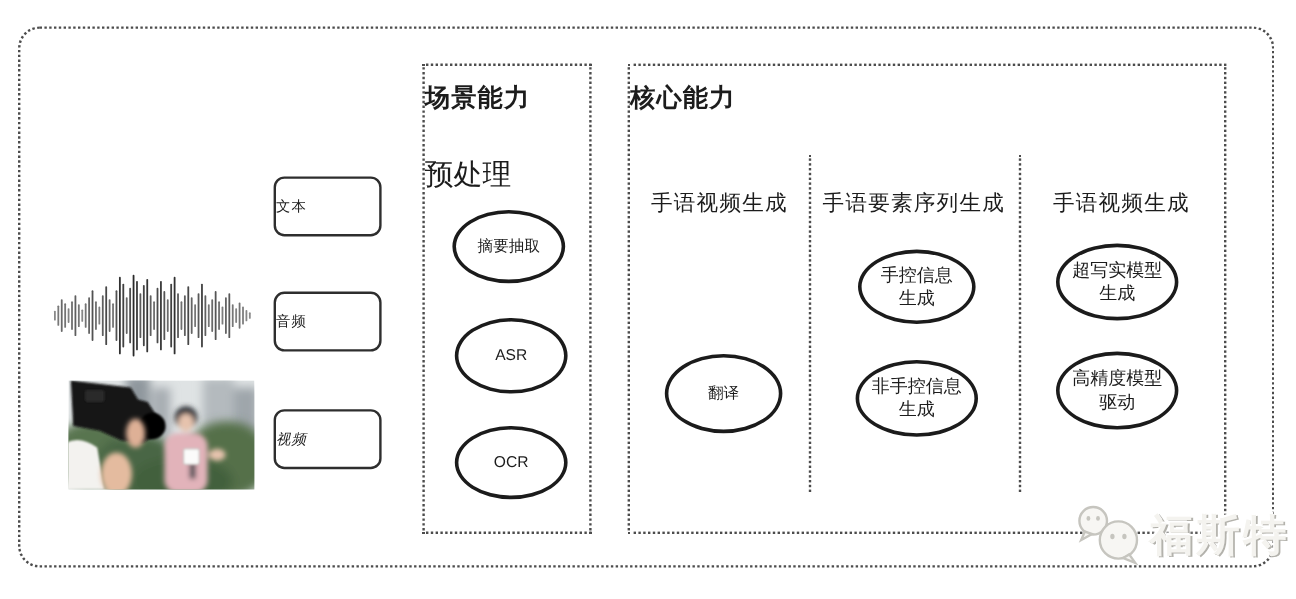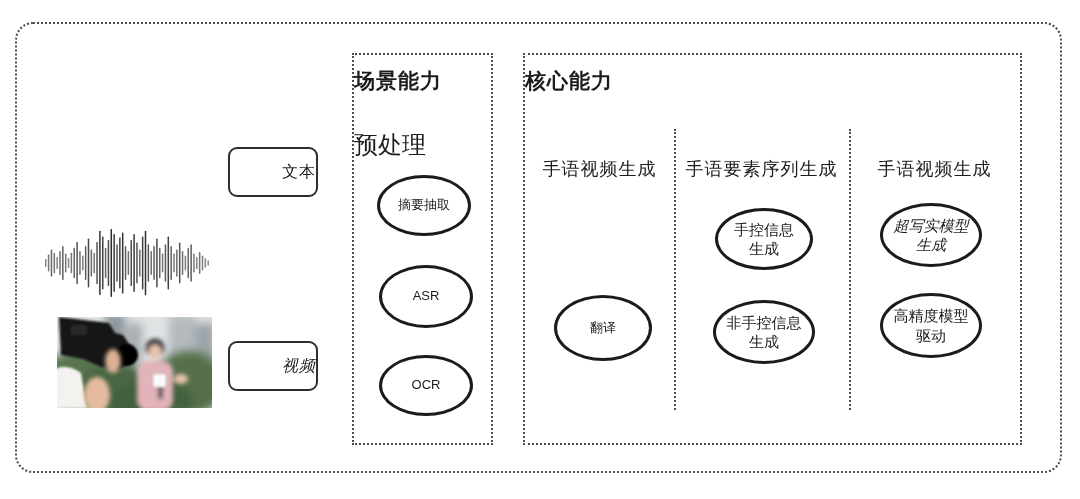--- a/index.html
+++ b/index.html
@@ -38,21 +38,21 @@
   .input-heading{
     position:absolute;left:208px;top:104px;width:128px;text-align:center;
     font-size:20px;font-weight:bold;letter-spacing:1px;
   }
   .sample-text{
     position:absolute;left:42px;top:157px;font-size:22px;letter-spacing:1px;
   }
   .io-box{
     position:absolute;left:228px;width:86px;height:46px;
     border:2px solid #2e2e2e;border-radius:9px;background:#fff;
-    display:flex;align-items:center;justify-content:flex-end;font-size:16px;letter-spacing:1px;
+    display:flex;align-items:center;justify-content:flex-start;font-size:12px;letter-spacing:1px;
   }
   .waveform{position:absolute;left:42px;top:226px;}
   .photo{position:absolute;left:57px;top:317px;}
   .watermark{
     position:absolute;left:896px;top:420px;display:flex;align-items:center;gap:4px;z-index:5;
   }
   .watermark-text{
     font-size:36px;font-weight:bold;letter-spacing:3px;color:#f4f3ef;
     text-shadow:-1px -1px 0 #ffffff,1.5px 1.5px 0 #b3b2ac,0 0 6px rgba(255,255,255,0.95);
   }
@@ -173,20 +173,23 @@
         <circle cx="70" cy="38" r="11" fill="#050505" filter="url(#b1)"></circle>
         <ellipse cx="56" cy="44" rx="8" ry="12" fill="#deb096" filter="url(#b2)"></ellipse>
         <rect x="14" y="8" width="16" height="10" rx="2" fill="#2b2b2b" filter="url(#b1)"></rect>
       </g>
     </g>
   </svg>
 
   <div class="io-box" style="top:147px;">
     <span>文本</span>
   </div>
+  <div class="io-box" style="top:243px;">
+    <span>音频</span>
+  </div>
   <div class="io-box" style="top:341px;font-style:italic;">
     <span>视频</span>
   </div>
 
   <div class="group-box scene-box">
     <div class="box-title">场景能力</div>
     <div class="subtitle">预处理</div>
     <div class="ellipse" style="left:23px;top:120px;width:88px;height:55px;">摘要抽取</div>
     <div class="ellipse" style="left:25px;top:210px;width:88px;height:57px;">ASR</div>
     <div class="ellipse" style="left:25px;top:300px;width:88px;height:55px;">OCR</div>
@@ -202,20 +205,37 @@
     <div class="col-header" style="left:149px;width:175px;">手语要素序列生成</div>
     <div class="col-header" style="left:324px;width:171px;">手语视频生成</div>
 
     <div class="ellipse" style="left:29px;top:240px;width:92px;height:60px;">翻译</div>
 
     <div class="ellipse small-text" style="left:190px;top:153px;width:92px;height:56px;">手控信息
 生成</div>
     <div class="ellipse small-text" style="left:188px;top:245px;width:96px;height:58px;">非手控信息
 生成</div>
 
-    <div class="ellipse small-text" style="left:355px;top:148px;width:96px;height:58px;font-style:italic;">超写实模型
+    <div class="ellipse small-text" style="left:355px;top:148px;width:96px;height:58px;">超写实模型
 生成</div>
     <div class="ellipse small-text" style="left:355px;top:238px;width:96px;height:59px;">高精度模型
 驱动</div>
   </div>
 
+  <div class="watermark">
+    <svg width="58" height="52" viewBox="0 0 58 52">
+      <g stroke="#c6c5bf" stroke-width="2" fill="#f7f6f3">
+        <circle cx="15" cy="14" r="11.5"></circle>
+        <path d="M8,23 L5,30 L14,25 Z"></path>
+        <circle cx="36" cy="30" r="15.5"></circle>
+        <path d="M45,42 L50,49 L40,45 Z"></path>
+      </g>
+      <g fill="#c6c5bf">
+        <ellipse cx="11" cy="12" rx="1.6" ry="2"></ellipse>
+        <ellipse cx="19" cy="12" rx="1.6" ry="2"></ellipse>
+        <ellipse cx="31" cy="27" rx="1.8" ry="2.3"></ellipse>
+        <ellipse cx="41" cy="27" rx="1.8" ry="2.3"></ellipse>
+      </g>
+    </svg>
+    <span class="watermark-text">福斯特</span>
+  </div>
 
 </div>
 
 </body></html>

